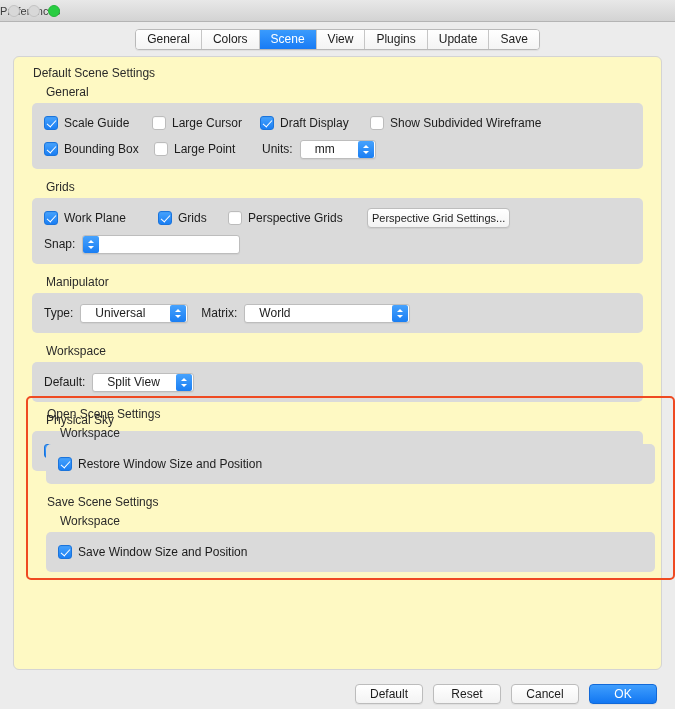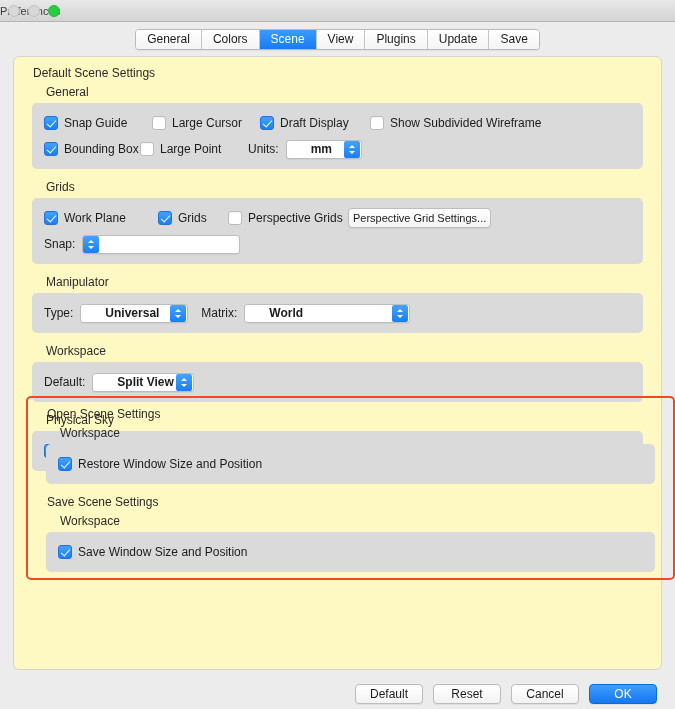--- a/index.html
+++ b/index.html
@@ -170,25 +170,24 @@
     border-radius: 3px;
     display: flex;
     align-items: center;
     position: relative;
     box-shadow: 0 1px 1px rgba(0,0,0,.05);
     cursor: default;
   }
   .popup .val {
     font-size: 12px;
     color: #1c1c1c;
-    padding-left: 24px;
+    padding-left: 14px;
     flex: 1 1 auto;
     white-space: nowrap;
     overflow: hidden;
-    font-weight: bold;
   }
   .popup .arrows {
     width: 16px;
     height: 17px;
     margin: 0 1px 0 0;
     flex: 0 0 16px;
     border-radius: 2px;
     background: linear-gradient(to bottom,#46a2fd 0%,#1a7ef3 100%);
     position: relative;
   }
@@ -300,38 +299,38 @@
 
   <div class="section-label">Default Scene Settings</div>
 
   <div class="subgroup">
     <div class="sub-label">General</div>
     <div class="box">
 
       <div class="row">
         <div class="cb on" style="width:108px">
           <span class="bx"></span>
-          <span class="lbl">Snap Guide</span>
+          <span class="lbl">Scale Guide</span>
         </div>
         <div class="cb" style="width:108px">
           <span class="bx"></span>
           <span class="lbl">Large Cursor</span>
         </div>
         <div class="cb on" style="width:110px">
           <span class="bx"></span>
           <span class="lbl">Draft Display</span>
         </div>
         <div class="cb">
           <span class="bx"></span>
           <span class="lbl">Show Subdivided Wireframe</span>
         </div>
       </div>
 
       <div class="row">
-        <div class="cb on" style="width:96px">
+        <div class="cb on" style="width:110px">
           <span class="bx"></span>
           <span class="lbl">Bounding Box</span>
         </div>
         <div class="cb" style="width:108px">
           <span class="bx"></span>
           <span class="lbl">Large Point</span>
         </div>
         <span class="field-label">Units:</span>
         <div class="popup" style="width:76px">
           <span class="val">mm</span>
@@ -348,21 +347,21 @@
 
       <div class="row">
         <div class="cb on" style="width:114px">
           <span class="bx"></span>
           <span class="lbl">Work Plane</span>
         </div>
         <div class="cb on" style="width:70px">
           <span class="bx"></span>
           <span class="lbl">Grids</span>
         </div>
-        <div class="cb" style="width:120px">
+        <div class="cb" style="width:139px">
           <span class="bx"></span>
           <span class="lbl">Perspective Grids</span>
         </div>
         <div class="pbtn">Perspective Grid Settings...</div>
       </div>
 
       <div class="row">
         <span class="field-label">Snap:</span>
         <div class="popup" style="width:158px">
           <span class="arrows"></span>

